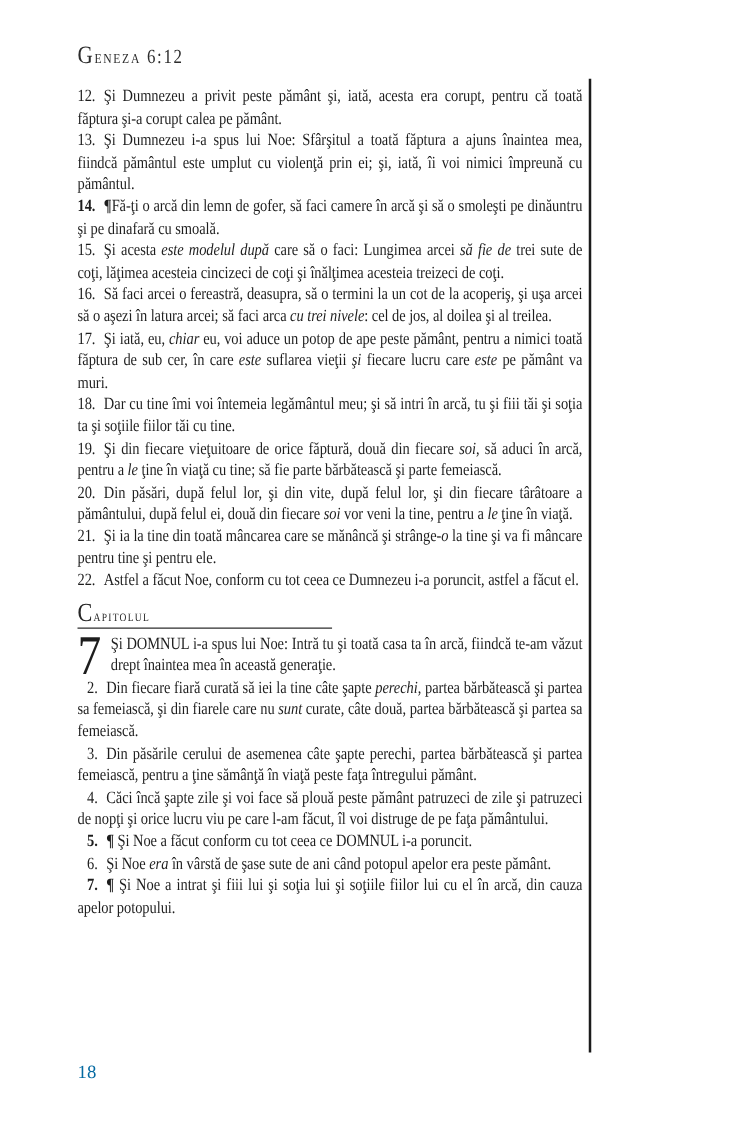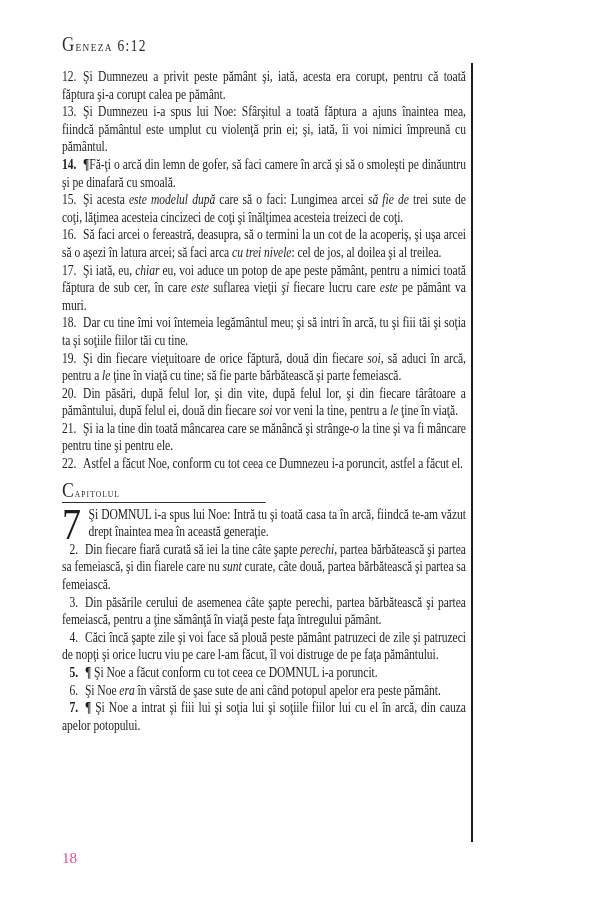--- a/index.html
+++ b/index.html
@@ -35,21 +35,21 @@
   .v1{margin:0;text-align:justify;font-size:13.7px;line-height:17.6px;letter-spacing:-0.05px;}
   .dropcap{
     float:left;font-size:45px;line-height:30px;
     margin:3px 9px 0 0;color:#1d1d1d;
   }
   .margin-rule{
     position:absolute;left:471px;top:63px;width:1.6px;height:779px;
     background:#1b1b1b;
   }
   .page-number{
-    position:absolute;left:62px;top:850px;font-size:15px;color:#ec4899;
+    position:absolute;left:62px;top:850px;font-size:15px;color:#0369a1;
   }
 </style>
 </head>
 <body>
 
 <div class="page">
 
   <div class="content">
 
     <div class="running-head">Geneza 6:12</div>

